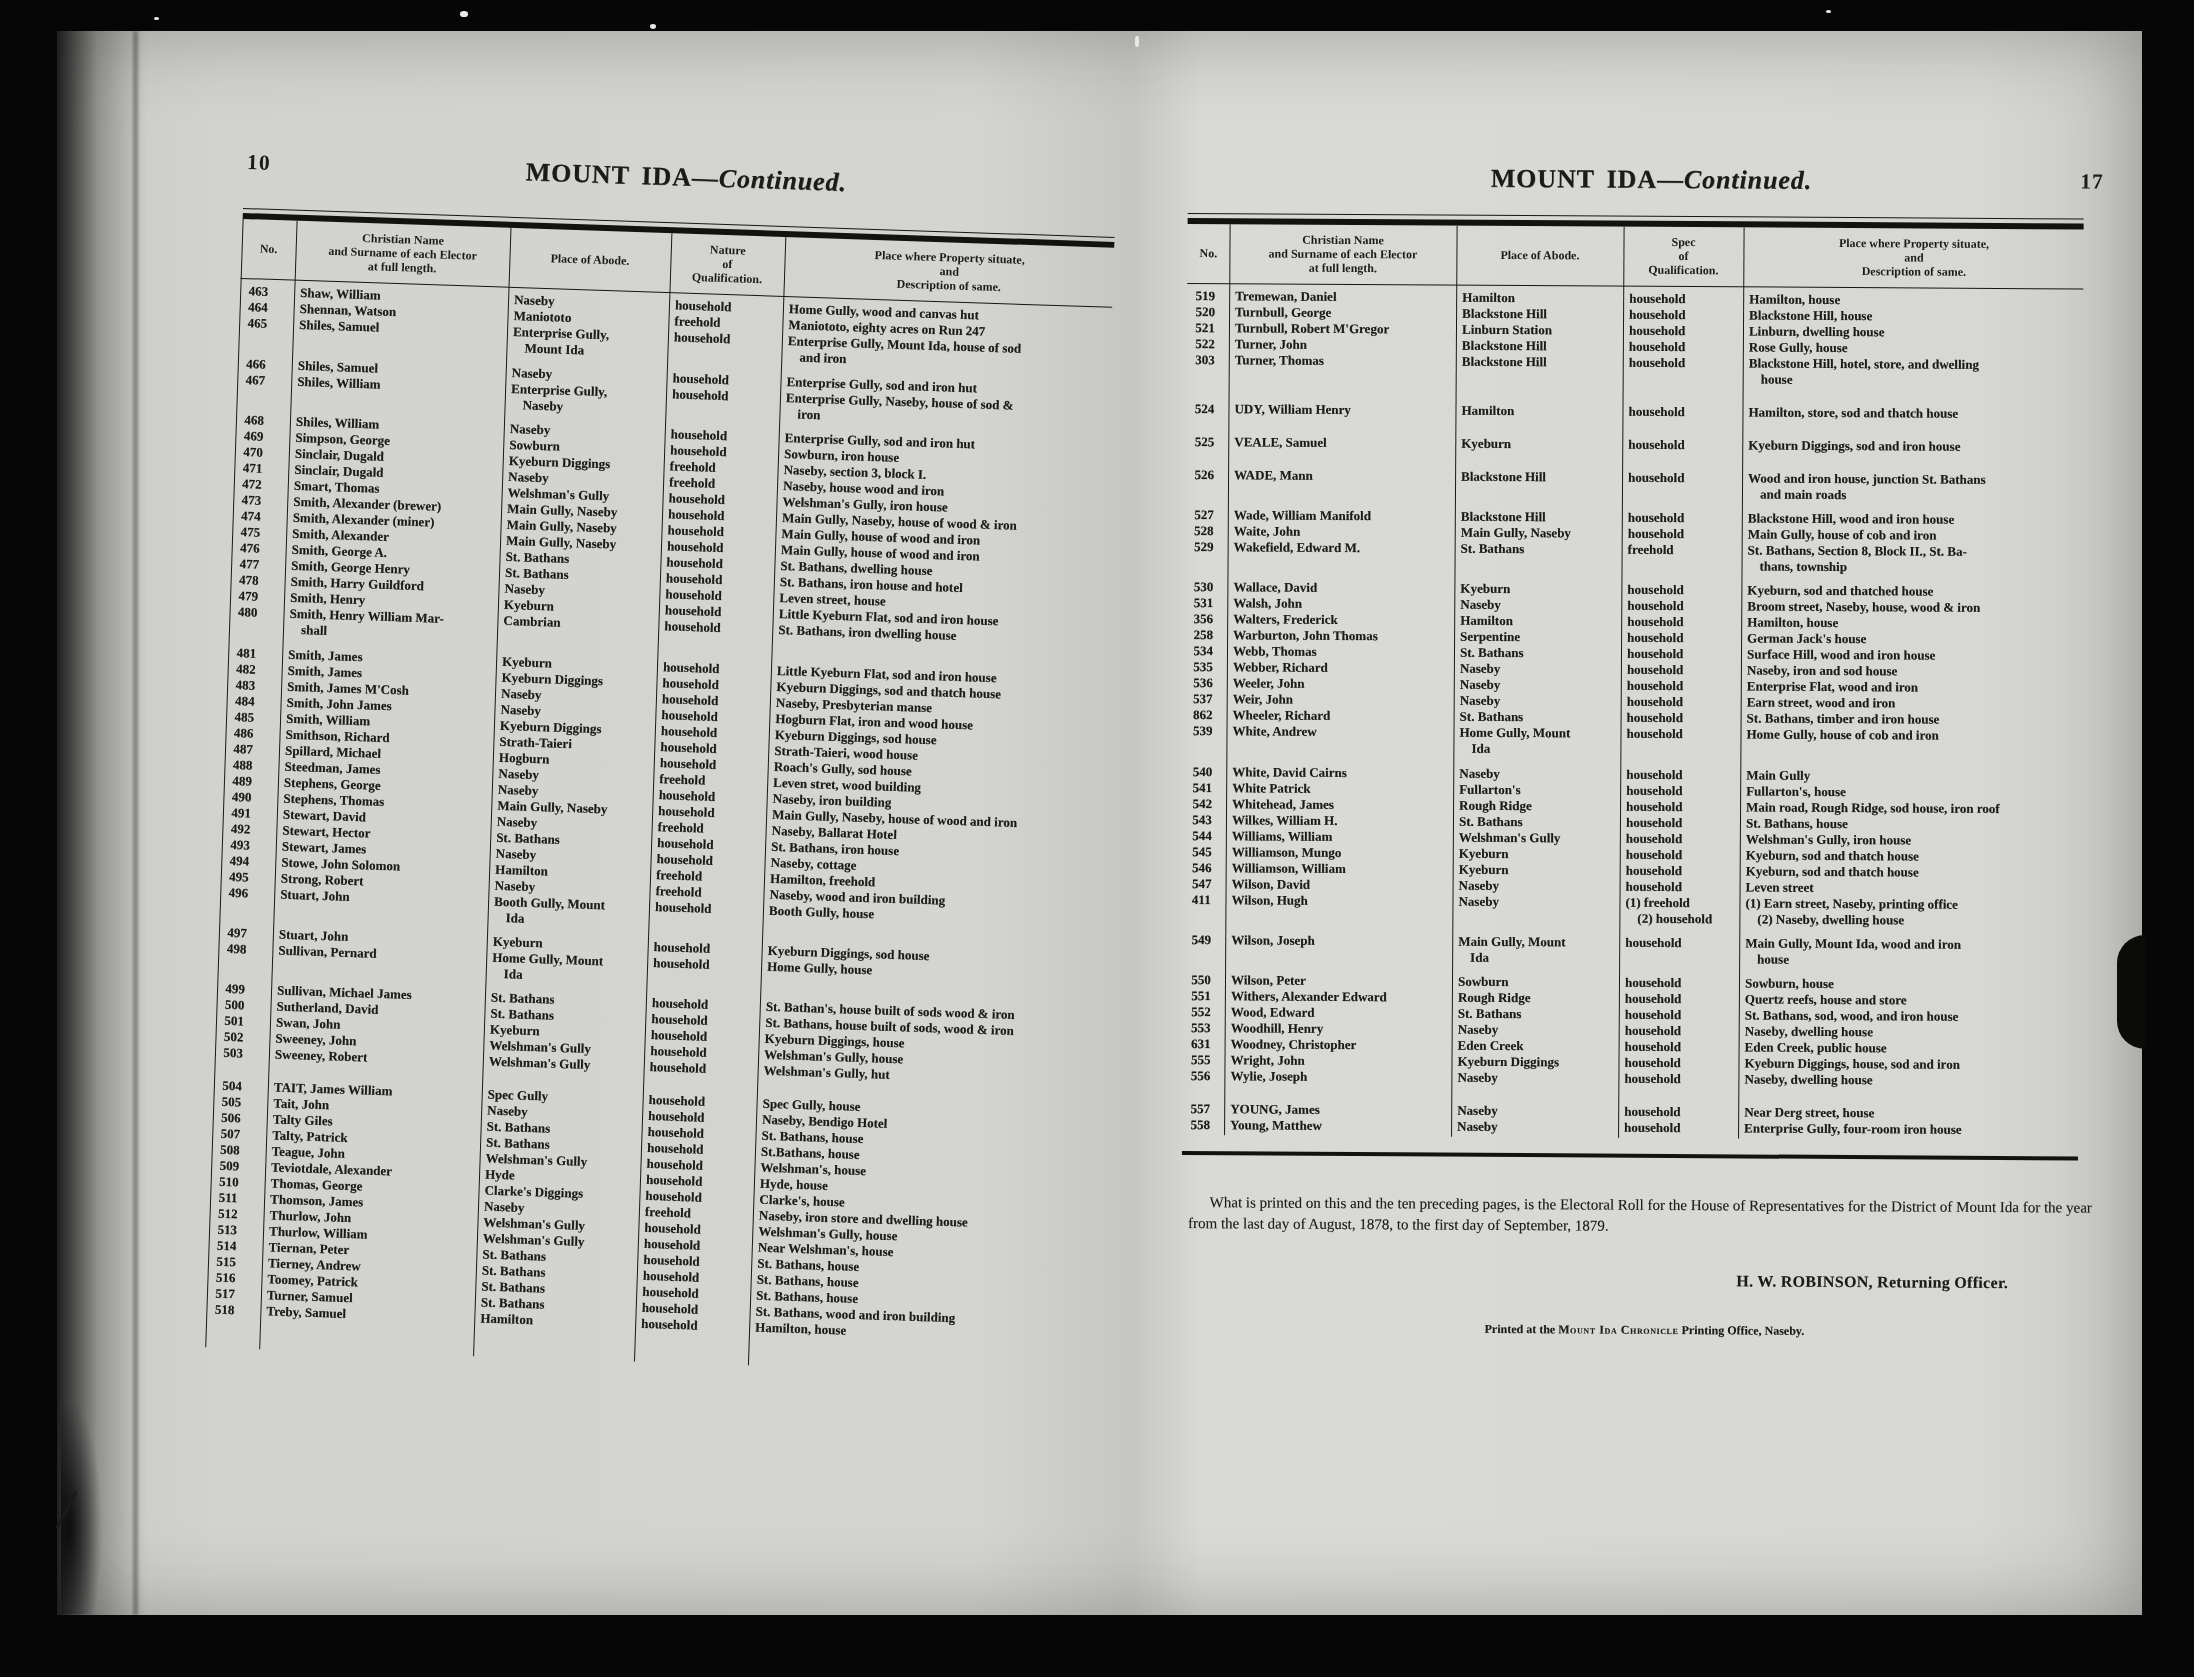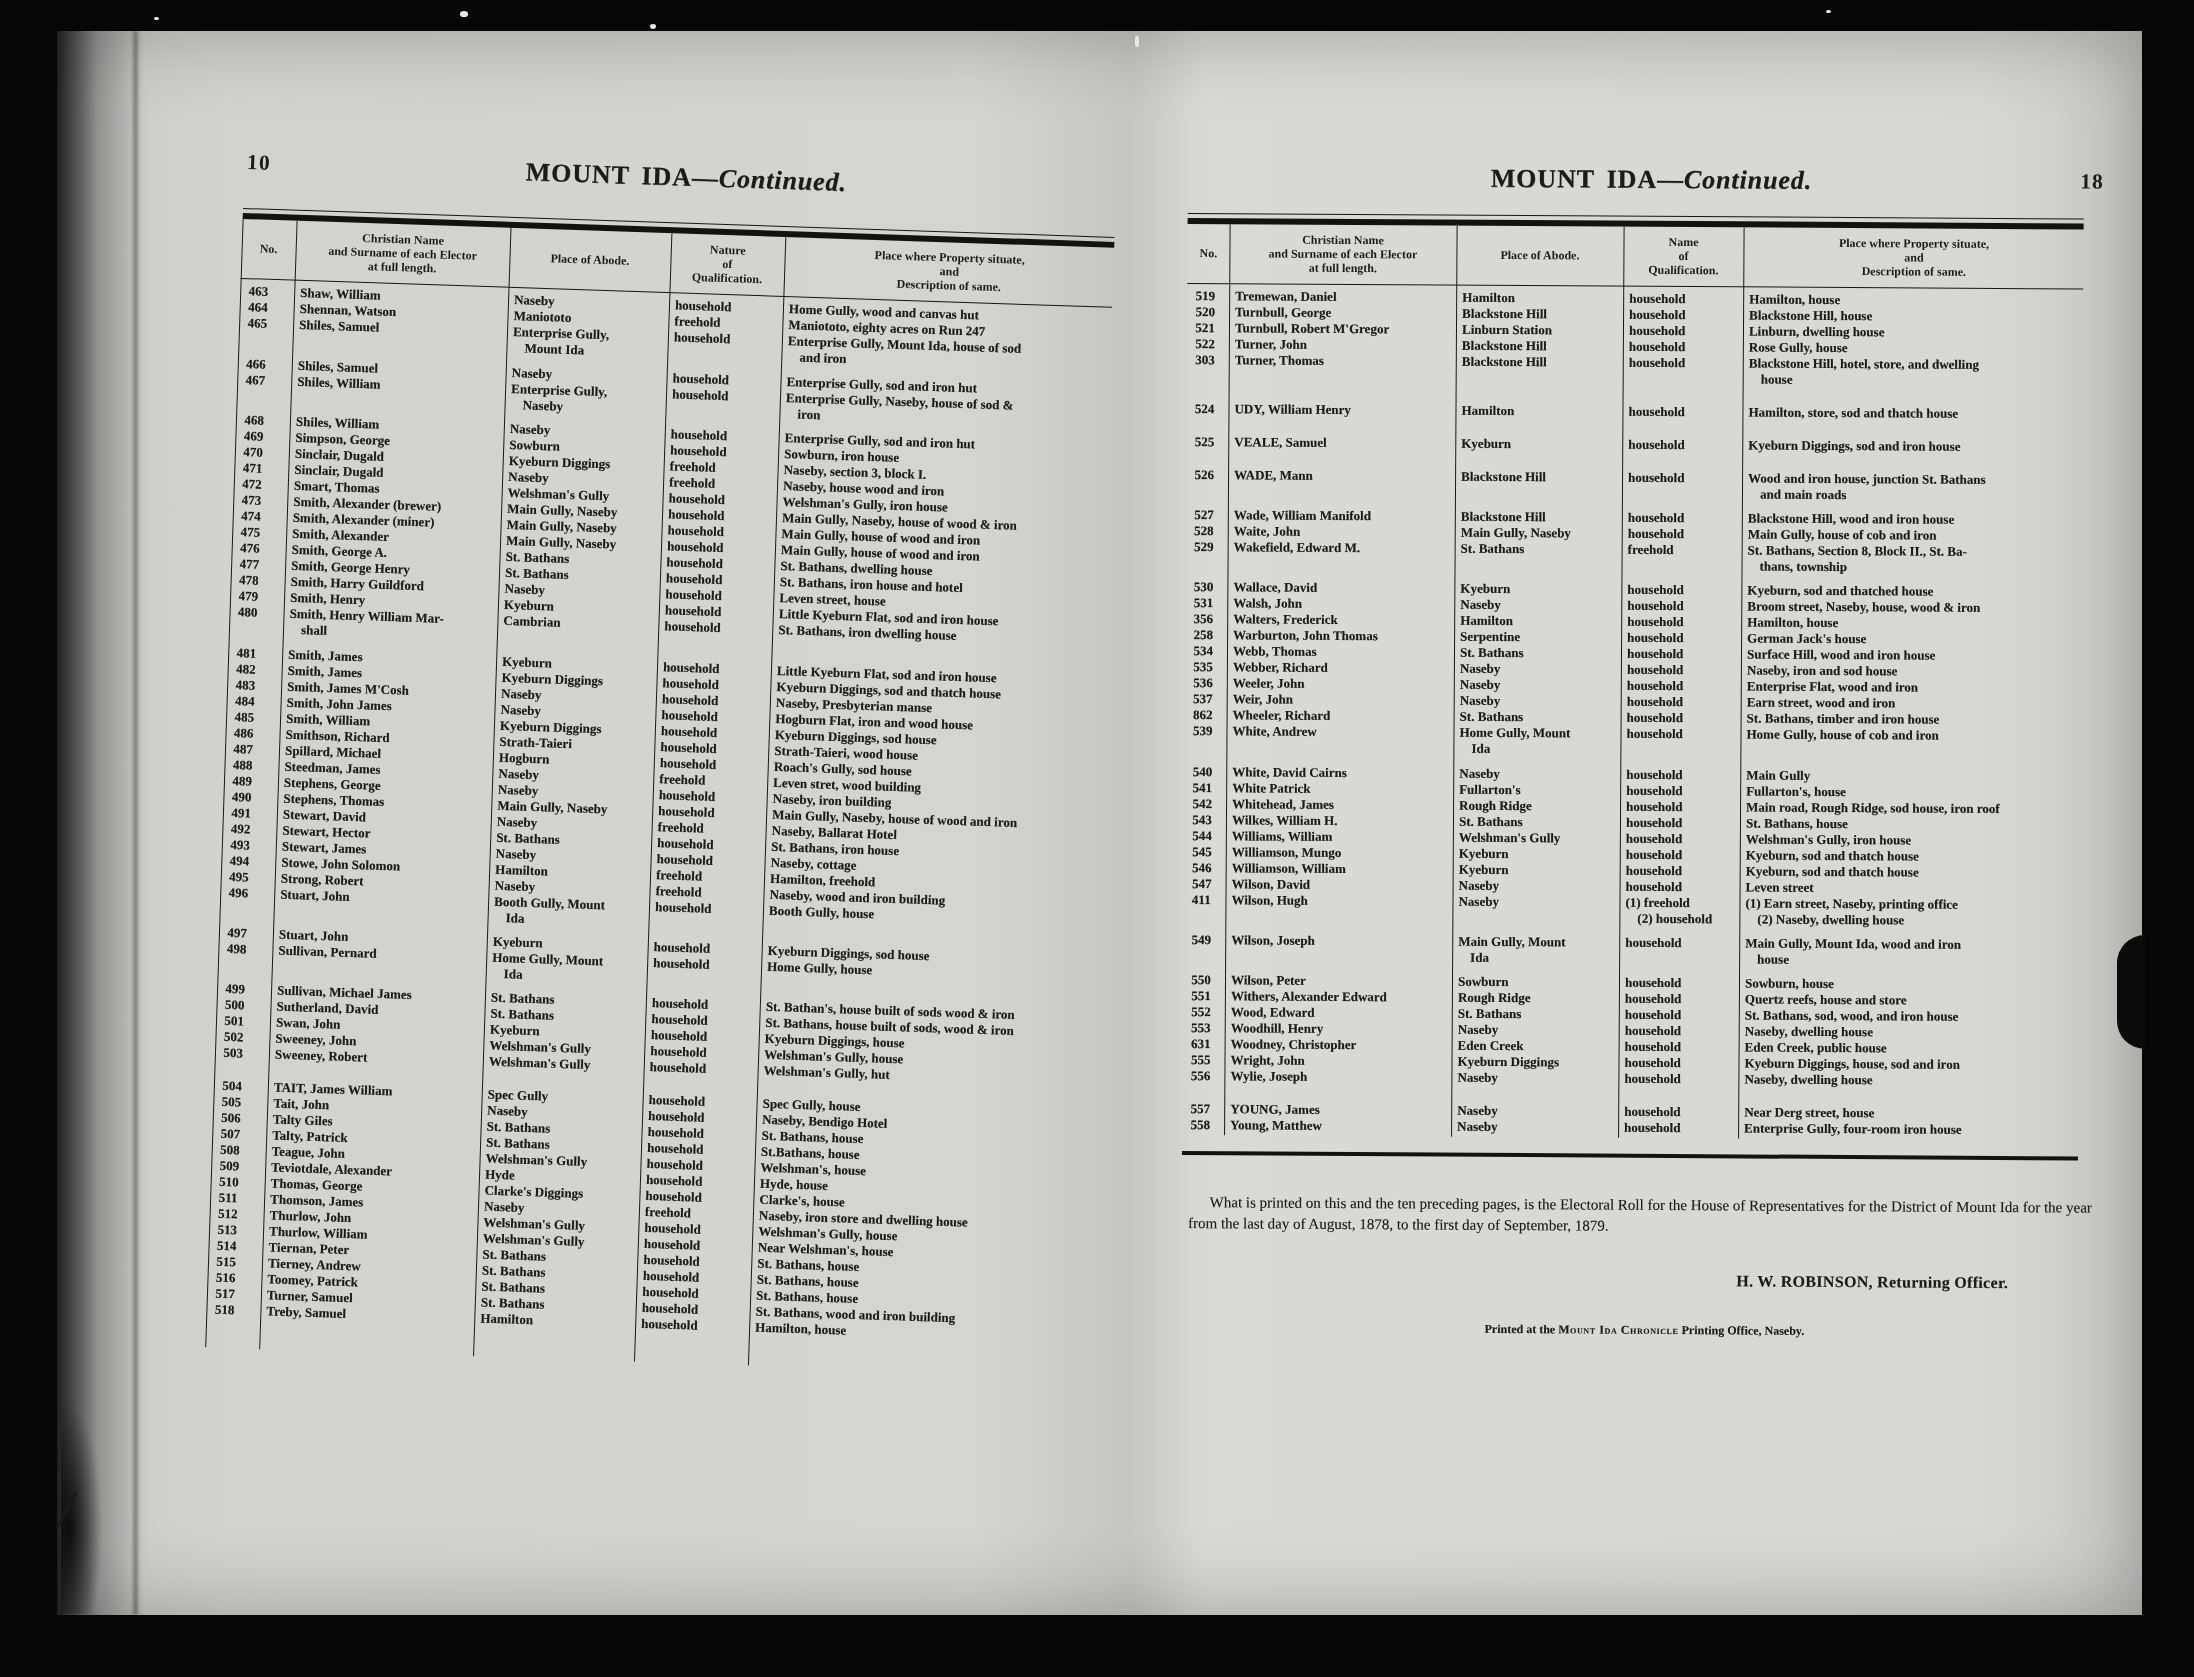--- a/index.html
+++ b/index.html
@@ -494,31 +494,31 @@
         <div class="vl" style="left:54px"></div>
         <div class="vl" style="left:268px"></div>
         <div class="vl" style="left:429px"></div>
         <div class="vl" style="left:543px"></div>
       </div>
     </div>
 
     <div class="page-content" id="right-content">
       <div class="title-row">
         <div class="ptitle"><span>MOUNT IDA—</span><span class="cont">Continued.</span></div>
-        <div class="pageno pn-right">18</div>
+        <div class="pageno pn-right">17</div>
       </div>
       <div class="table tbl-right">
         <div class="rule-thick"></div>
         <div class="thead">
           <div class="hcell">No.</div>
           <div class="hcell">Christian Name
 and Surname of each Elector
 at full length.</div>
           <div class="hcell">Place of Abode.</div>
-          <div class="hcell">Name
+          <div class="hcell">Spec
 of
 Qualification.</div>
           <div class="hcell">Place where Property situate,
 and
 Description of same.</div>
         </div>
         <div class="tbody" id="right-tbody">
             <div class="trow">
               <div class="cell c-no">519</div>
               <div class="cell c-name">Tremewan, Daniel</div>

